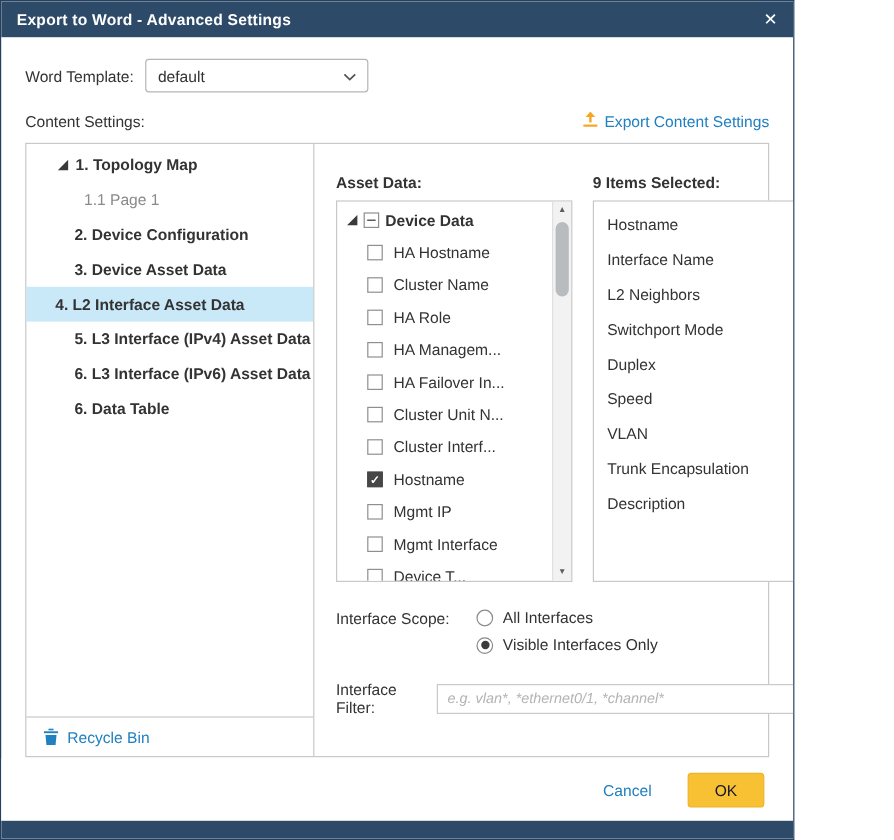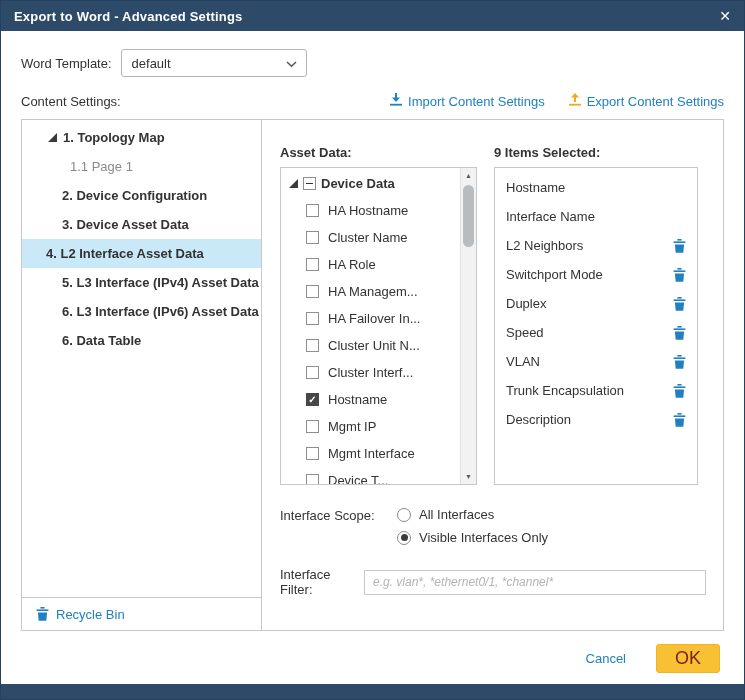--- a/index.html
+++ b/index.html
@@ -1,19 +1,19 @@
 <!DOCTYPE html>
 <html><head>
 <meta charset="utf-8">
 <style>
   * { margin:0; padding:0; box-sizing:border-box; }
   html,body { background:#ffffff; }
   body { font-family:"Liberation Sans", sans-serif; }
 
-  .dialog { width:745px; height:700px; border:1px solid #24405e; background:#fff;
+  .dialog { width:662px; height:700px; border:1px solid #24405e; background:#fff;
             display:flex; flex-direction:column; overflow:hidden; }
 
   
   .titlebar { flex:0 0 30px; background:#2d4a68; color:#fff; display:flex;
               align-items:center; padding:0 13px; }
   .titlebar .title { flex:1; font-size:13px; font-weight:bold; letter-spacing:.2px; }
   .close { font-size:14px; cursor:pointer; line-height:1; }
 
   .body { flex:1; padding:18px 20px 0 20px; overflow:hidden; }
 
@@ -93,21 +93,21 @@
   .filter .flabel { width:84px; font-size:13px; color:#333; }
   .filter input { width:342px; height:25px; border:1px solid #c9c9c9; padding:0 8px;
                   font-size:12px; color:#333; font-family:"Liberation Sans", sans-serif; outline:none; }
   .filter input::placeholder { color:#b3b3b3; font-style:italic; }
 
   
   .footer { flex:0 0 52px; display:flex; align-items:center; justify-content:flex-end;
             gap:30px; padding-right:24px; background:#fff; }
   .cancel { color:#2180c0; font-size:13px; cursor:pointer; }
   .ok { width:64px; height:29px; background:#f8c033; border:1px solid #eeb32b; border-radius:3px;
-        color:#7f1d1d; font-size:18px; display:flex; align-items:center; justify-content:center;
+        color:#0f172a; font-size:13px; display:flex; align-items:center; justify-content:center;
         cursor:pointer; }
   .strip { flex:0 0 15px; background:#2d4a68; }
 </style>
 </head>
 <body>
 
 <div class="dialog">
 
   <div class="titlebar">
     <span class="title">Export to Word - Advanced Settings</span>
@@ -124,30 +124,20 @@
           <svg width="11" height="7" viewBox="0 0 11 7">
               <path d="M1 1 L5.5 5.3 L10 1" fill="none" stroke="#555" stroke-width="1.5"></path>
             </svg>
         </span>
       </div>
     </div>
 
     <div class="row-settings">
       <span class="lbl">Content Settings:</span>
       <span class="links">
-        <span class="link">
-          <span>
-            <svg class="icon-imp" width="12" height="13" viewBox="0 0 12 13">
-              <rect x="5" y="0" width="2" height="5"></rect>
-              <polygon points="2,4.6 10,4.6 6,9"></polygon>
-              <rect x="0" y="10.8" width="12" height="1.8"></rect>
-            </svg>
-          </span>
-          <span>Import Content Settings</span>
-        </span>
         <span class="link">
           <span>
             <svg class="icon-exp" width="12" height="13" viewBox="0 0 12 13">
               <polygon points="6,0 10,4.4 2,4.4"></polygon>
               <rect x="5" y="4" width="2" height="5"></rect>
               <rect x="0" y="10.8" width="12" height="1.8"></rect>
             </svg>
           </span>
           <span>Export Content Settings</span>
         </span>

